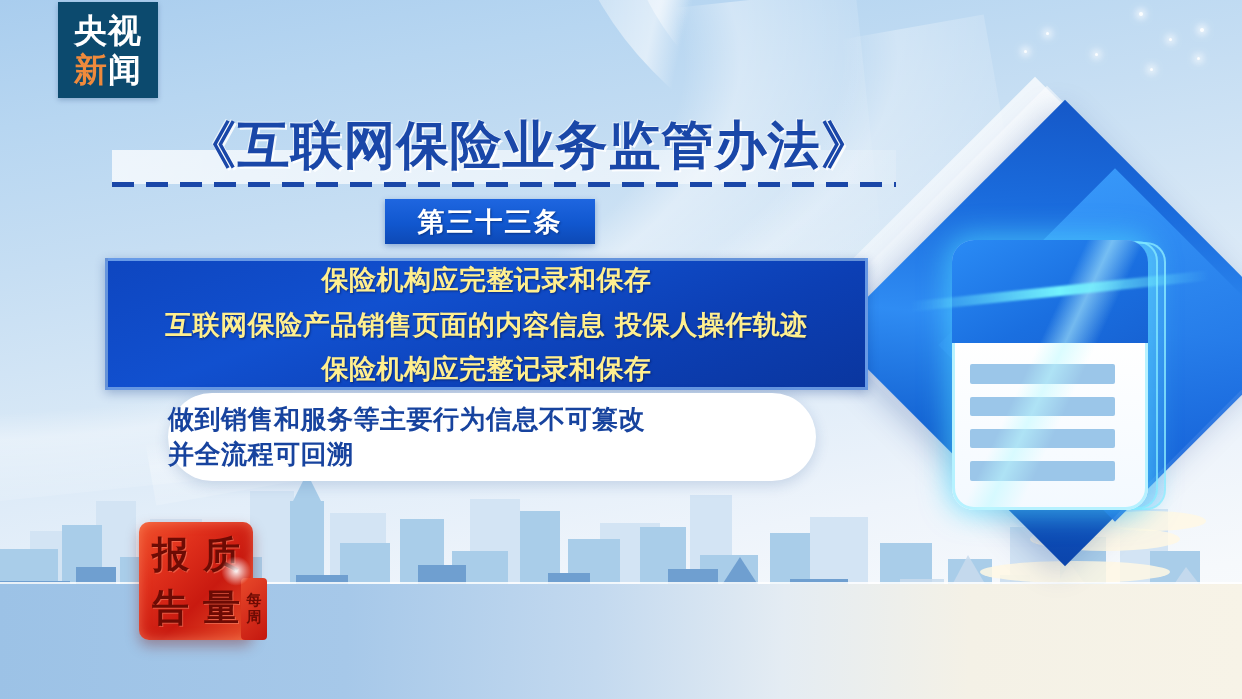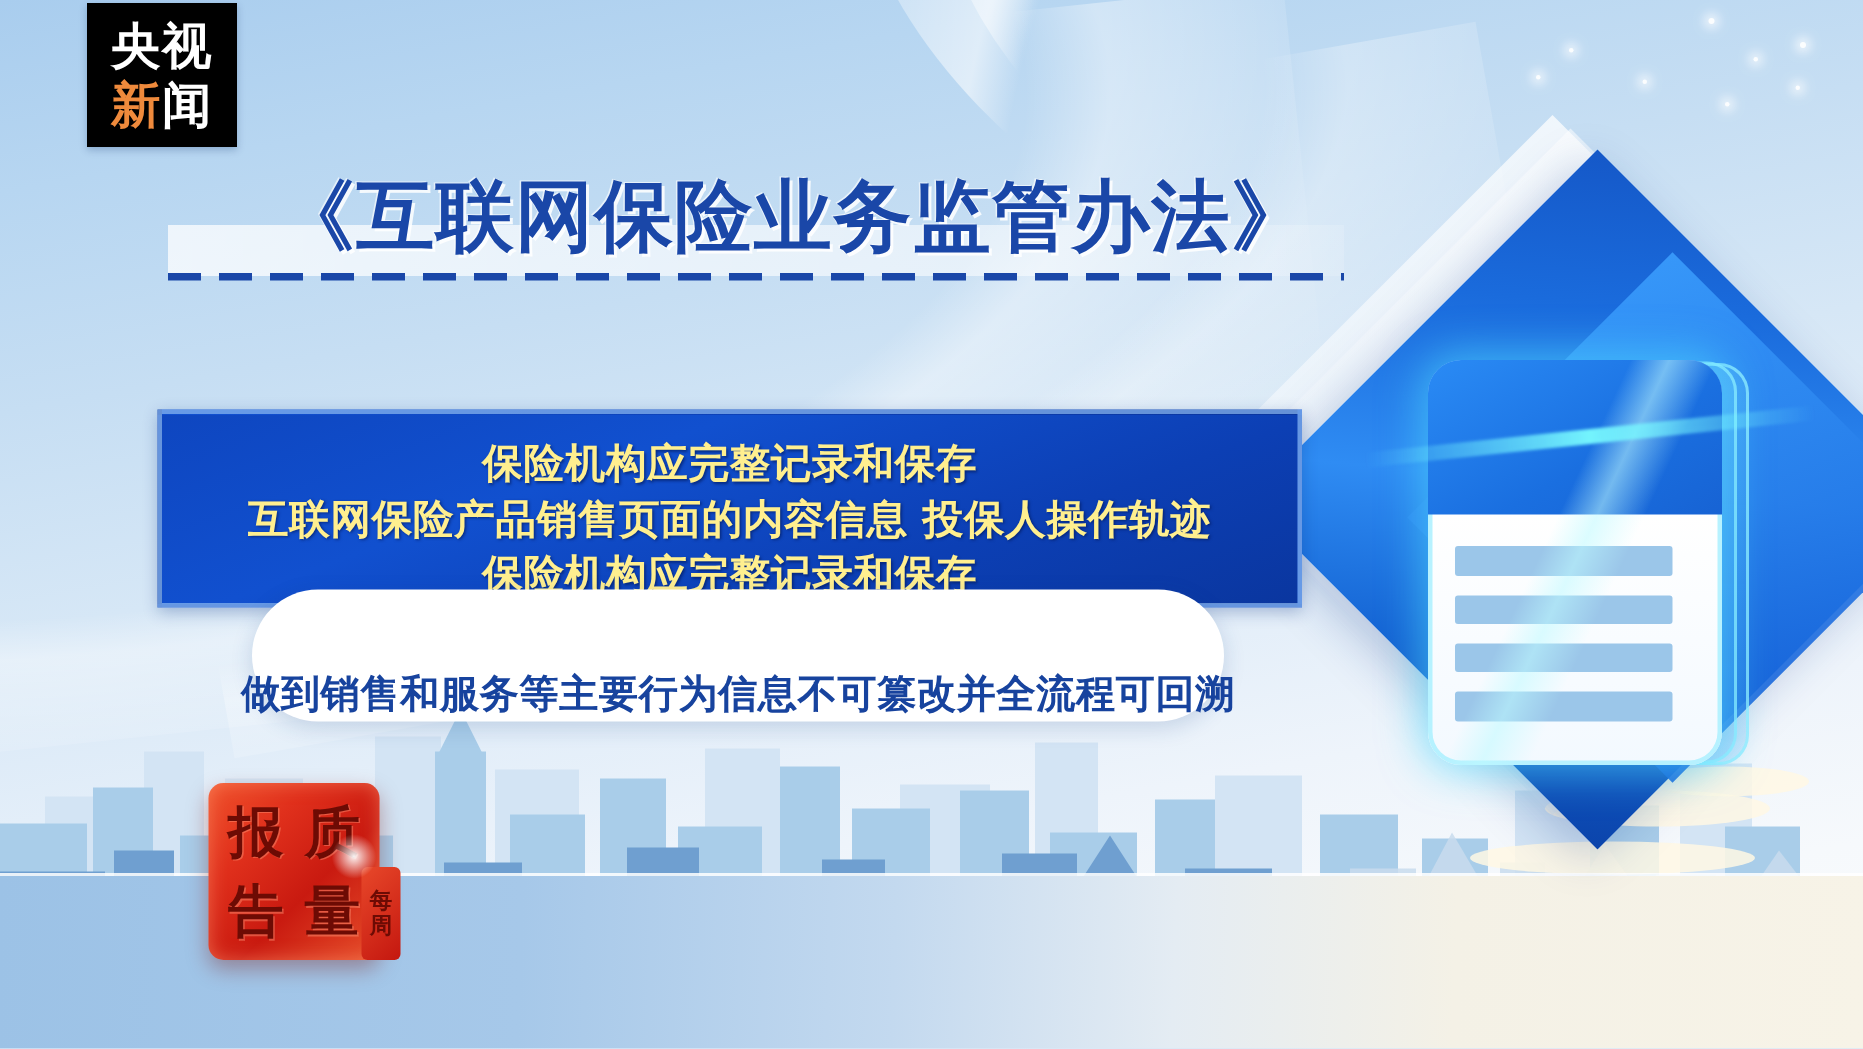--- a/index.html
+++ b/index.html
@@ -95,21 +95,21 @@
   }
   .dia-streak{
     position:absolute; width:300px; height:10px;
     background:linear-gradient(90deg,rgba(0,240,255,0),rgba(120,250,255,.95),rgba(0,240,255,0));
     filter:blur(1px);
   }
 
   
   .logo{
     position:absolute; left:58px; top:2px; width:100px; height:96px;
-    background:#000000; display:flex; flex-direction:column;
+    background:#0c4a6e; display:flex; flex-direction:column;
     align-items:center; justify-content:center; gap:1px;
     box-shadow:0 2px 5px rgba(0,40,100,.25);
   }
   .logo-row{ font-size:33px; line-height:38px; font-weight:bold; letter-spacing:1px;
     font-family:"DejaVu Sans","Liberation Sans",sans-serif; }
   .logo-r1{ color:#ffffff; }
   .logo-r2 .c-or{ color:#ef8a3c; }
   .logo-r2 .c-wh{ color:#ffffff; }
 
   
@@ -136,38 +136,38 @@
     box-shadow:0 2px 6px rgba(12,60,150,.35);
   }
   .article-badge span{
     color:#ffffff; font-size:27px; font-weight:bold; letter-spacing:2px;
     font-family:"DejaVu Sans","Liberation Sans",sans-serif;
     text-shadow:1px 1px 2px rgba(0,30,90,.55);
   }
 
   
   .blue-panel{
-    position:absolute; left:105px; top:273px; width:763px; height:132px;
+    position:absolute; left:105px; top:258px; width:763px; height:132px;
     background:linear-gradient(160deg,#0e46c0 0%,#1150cf 35%,#0c3fb4 70%,#0a369f 100%);
     border:3px solid rgba(150,195,245,.65);
-    display:flex; flex-direction:column; align-items:center; justify-content:flex-end;
+    display:flex; flex-direction:column; align-items:center; justify-content:space-between;
     box-shadow:0 3px 10px rgba(10,50,130,.3);
   }
   .blue-panel .ln{
     color:#ffef8f; font-size:27px; font-weight:bold; line-height:37px;
     letter-spacing:.5px; white-space:nowrap;
     font-family:"DejaVu Sans","Liberation Sans",sans-serif;
     text-shadow:1px 1px 2px rgba(0,20,80,.6);
   }
 
   
   .white-pill{
     position:absolute; left:168px; top:393px; width:648px; height:88px;
     background:#ffffff; border-radius:46px;
-    display:flex; align-items:flex-end; justify-content:center;
+    display:flex; flex-direction:column; align-items:flex-start; justify-content:center;
     box-shadow:0 4px 14px rgba(30,70,140,.18);
   }
   .white-pill .ln{
     color:#17439e; font-size:26px; font-weight:bold; line-height:35px;
     letter-spacing:.5px; white-space:nowrap;
     font-family:"DejaVu Sans","Liberation Sans",sans-serif;
   }
 
   
   .seal{
@@ -322,20 +322,23 @@
     <div class="logo-row logo-r1">央视</div>
     <div class="logo-row logo-r2"><span class="c-or">新</span><span class="c-wh">闻</span></div>
   </div>
 
   <div class="title-block">
     <div class="title-hl"></div>
     <div class="title">《互联网保险业务监管办法》</div>
     <div class="title-dash"></div>
   </div>
 
+  <div class="article-badge">
+    <span>第三十三条</span>
+  </div>
 
   <div class="blue-panel">
     <div class="ln">保险机构应完整记录和保存</div>
     <div class="ln">互联网保险产品销售页面的内容信息  投保人操作轨迹</div>
     <div class="ln">保险机构应完整记录和保存</div>
   </div>
 
   <div class="white-pill">
     <div class="ln">做到销售和服务等主要行为信息不可篡改</div>
     <div class="ln">并全流程可回溯</div>

